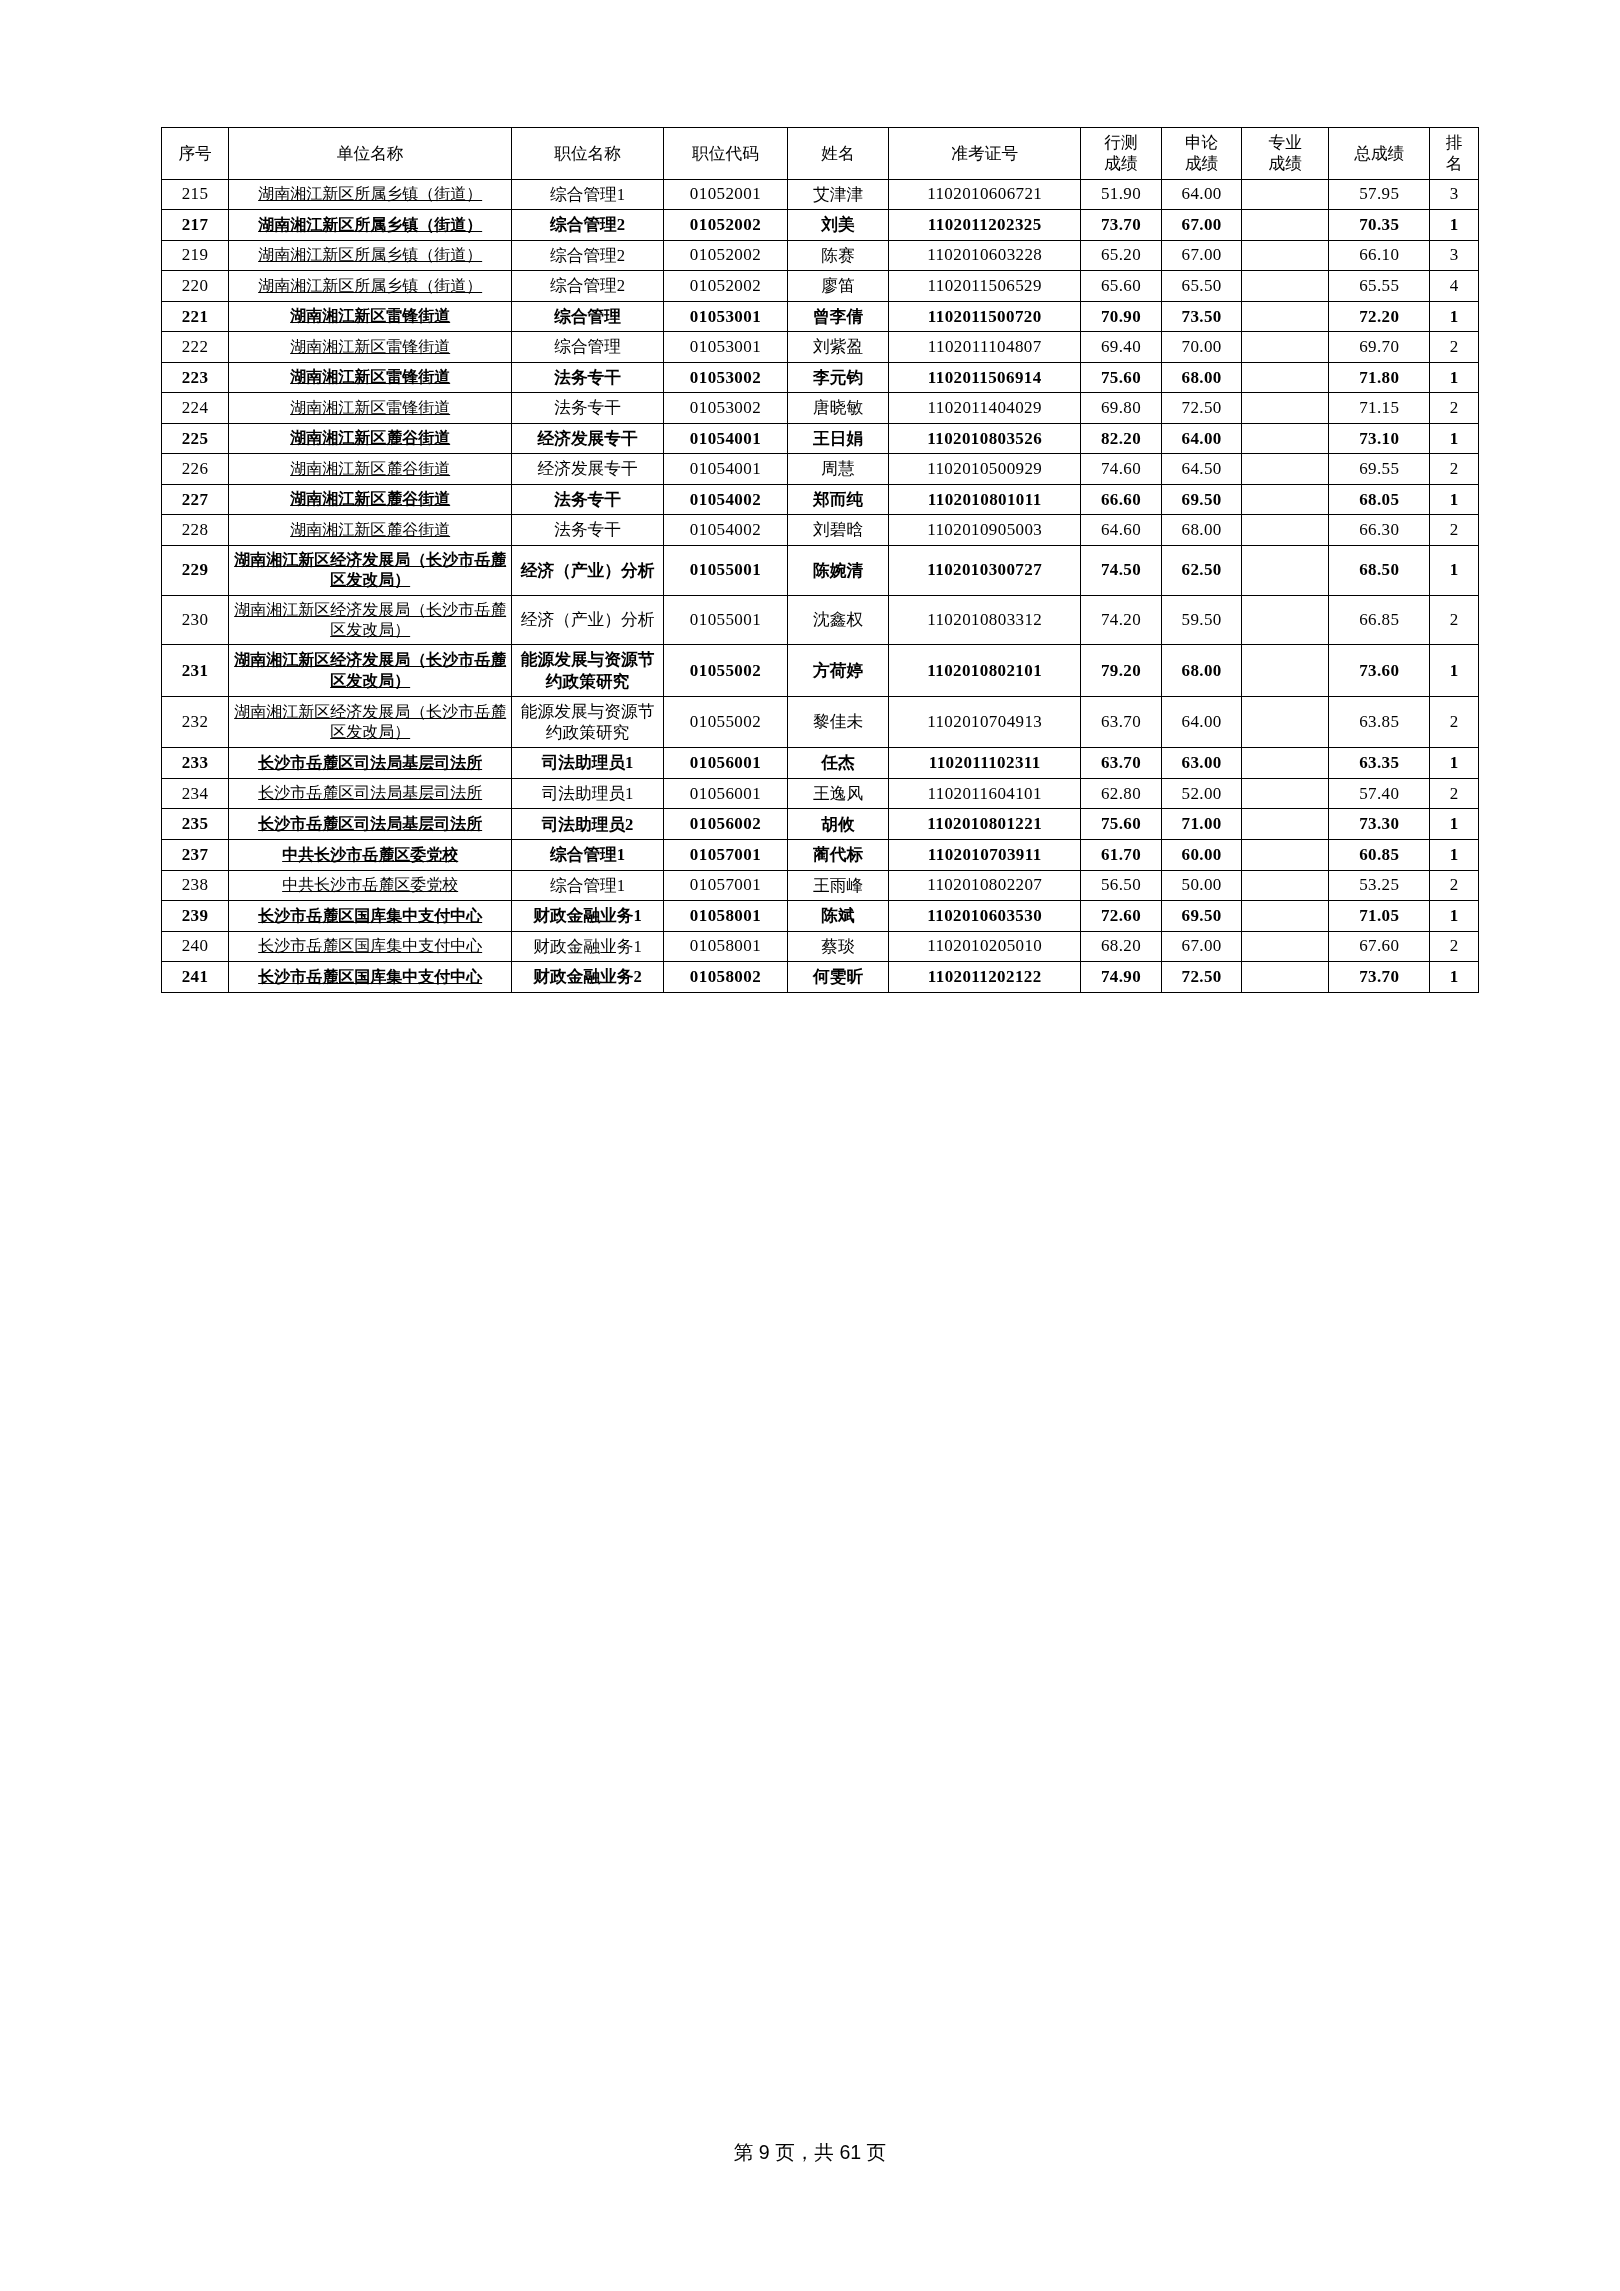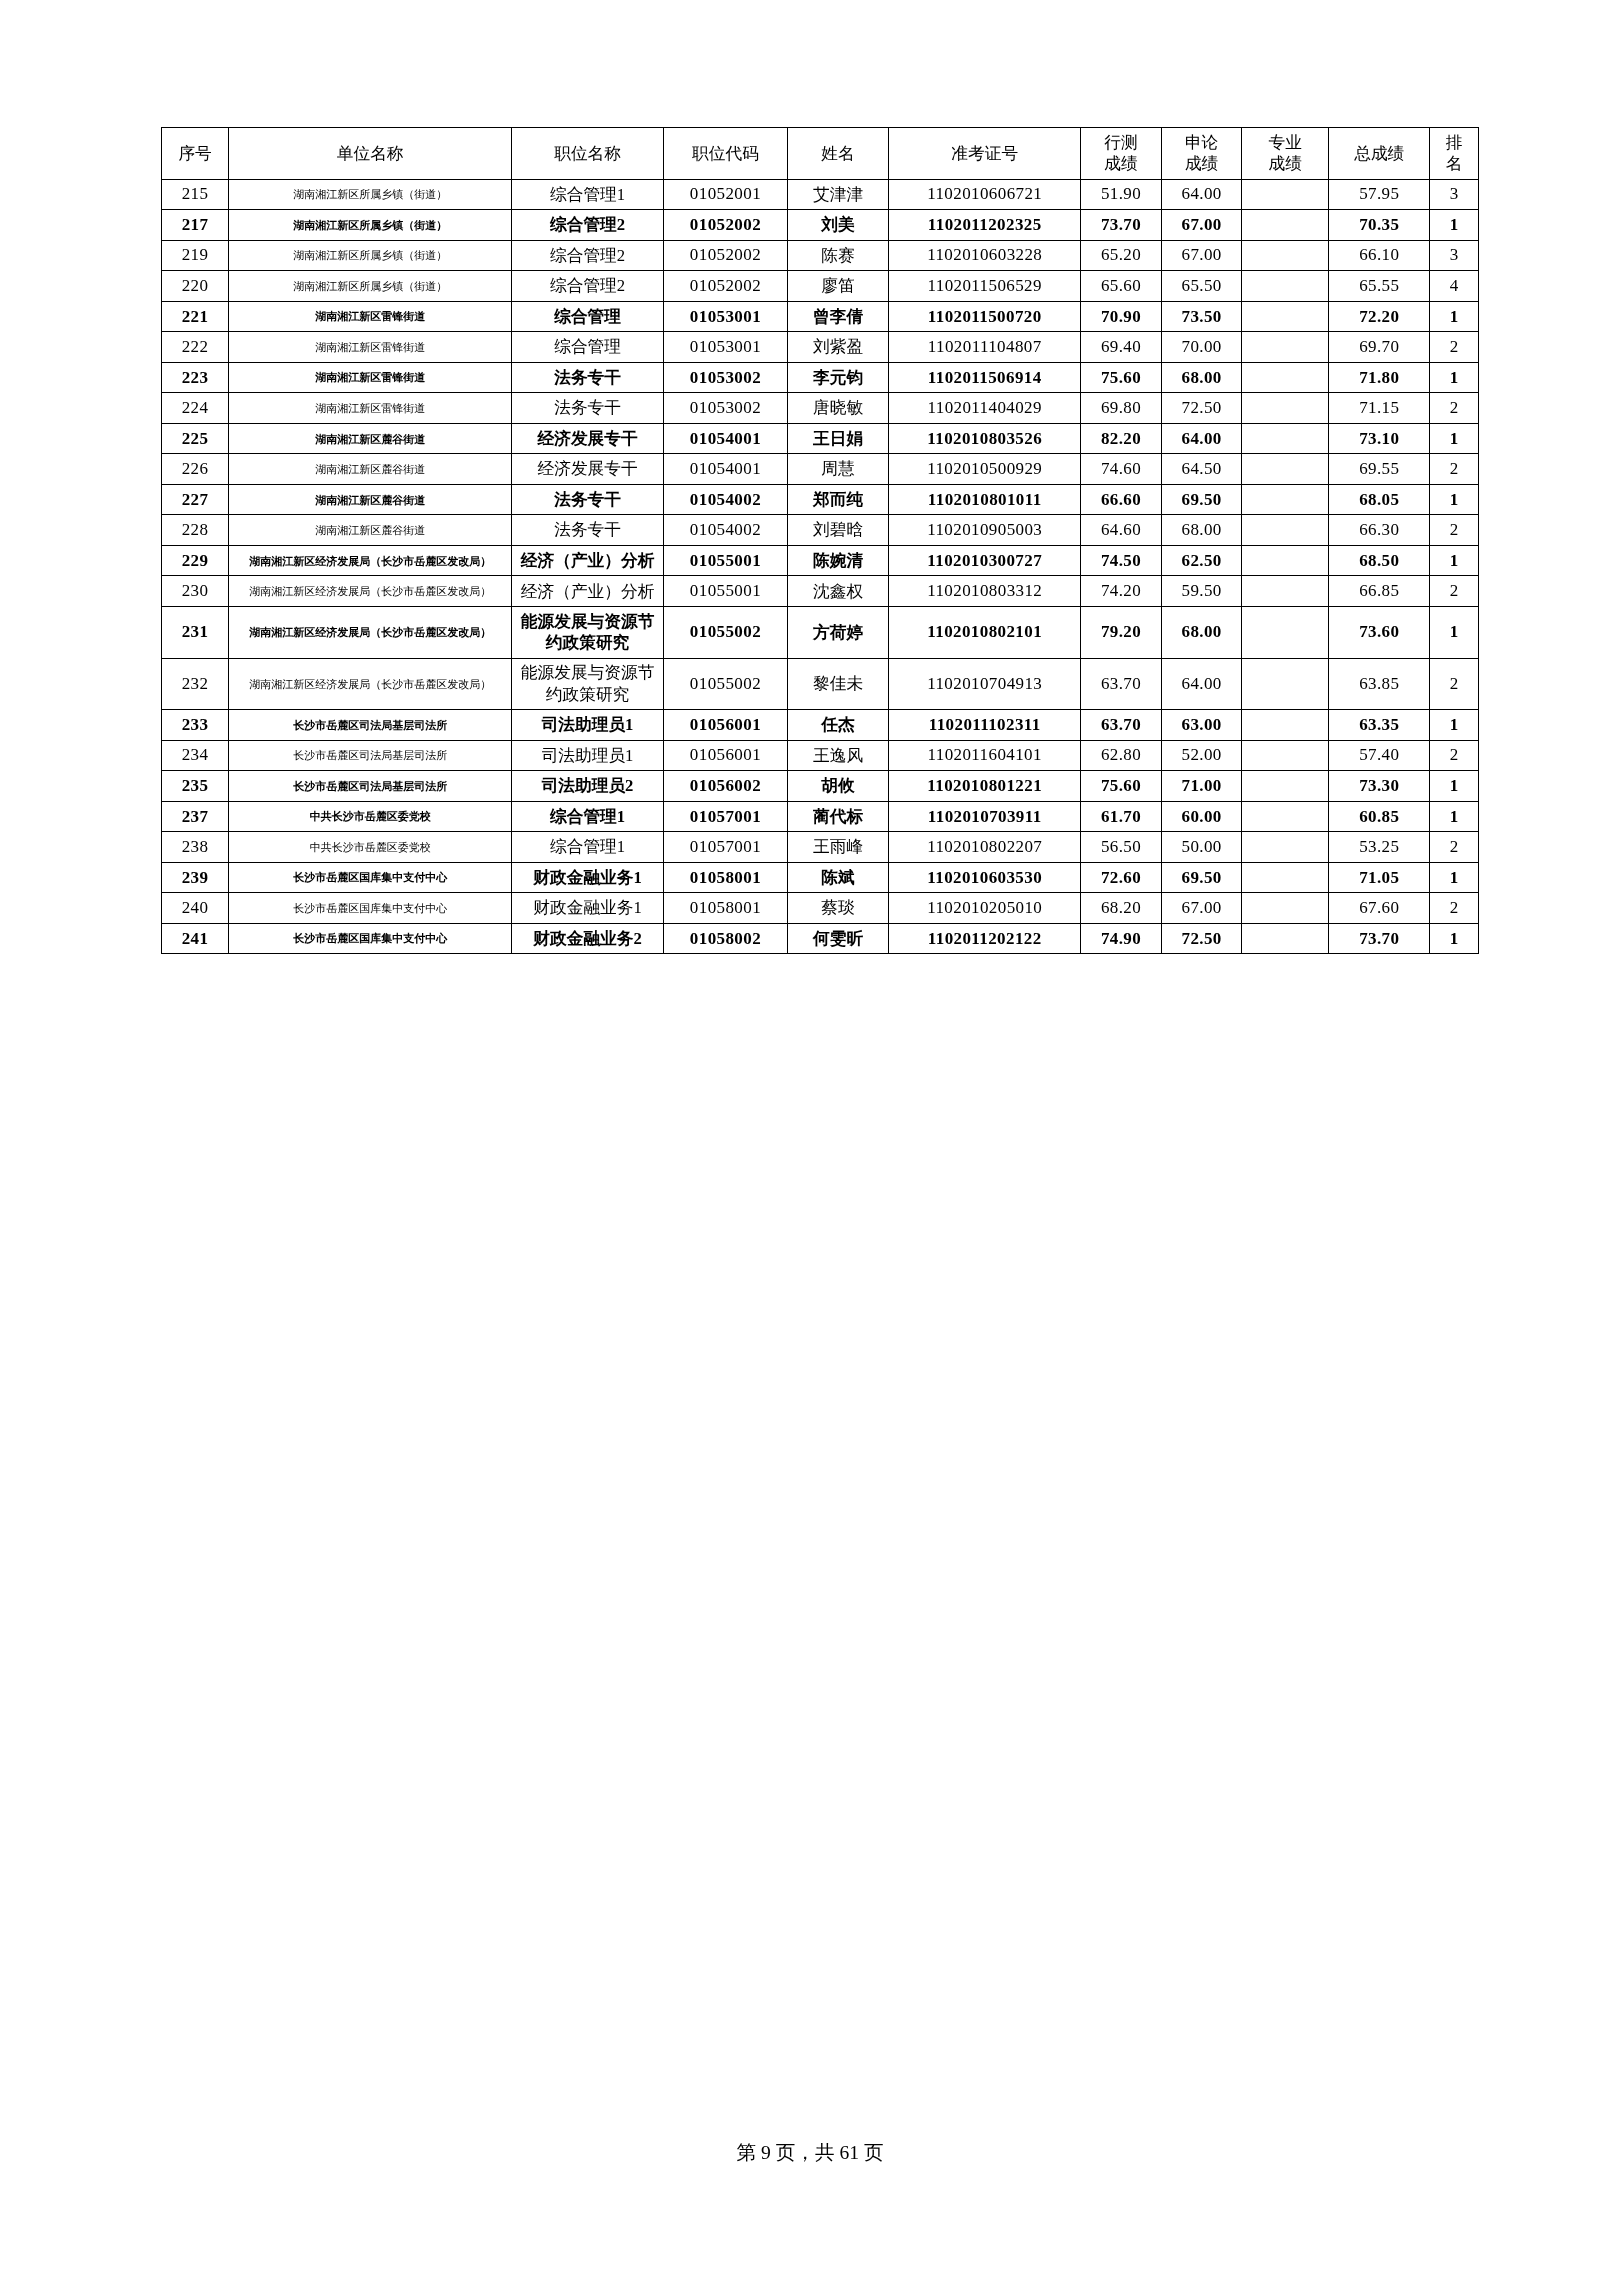--- a/index.html
+++ b/index.html
@@ -59,37 +59,38 @@
     padding: 9.8px 2px;
   }
   .hdr-two {
     line-height: 1.2;
   }
   .vert {
     letter-spacing: 0;
     line-height: 1.15;
   }
   td.unit {
-    font-size: 11px;
+    font-size: 16px;
     padding-left: 3.9px;
     padding-right: 3.9px;
+    text-decoration: underline;
   }
   td.post { font-size: 16.7px; }
   td.num  { font-family: "Liberation Serif", serif; font-size: 17px; letter-spacing: 0.4px; }
   tr.bold td { font-weight: bold; }
   tr.bold td.unit { font-weight: bold; }
 
   .footer {
     position: absolute;
     left: 0;
     top: 2139px;
     width: 1620px;
     text-align: center;
     font-size: 19.6px;
-    font-family: Liberation Serif, serif;
+    font-family: Liberation Sans, sans-serif;
   }
 </style>
 </head>
 <body>
 
 <div class="page">
   <div class="sheet">
     <table class="grid">
       <colgroup>
         <col class="c-idx">

